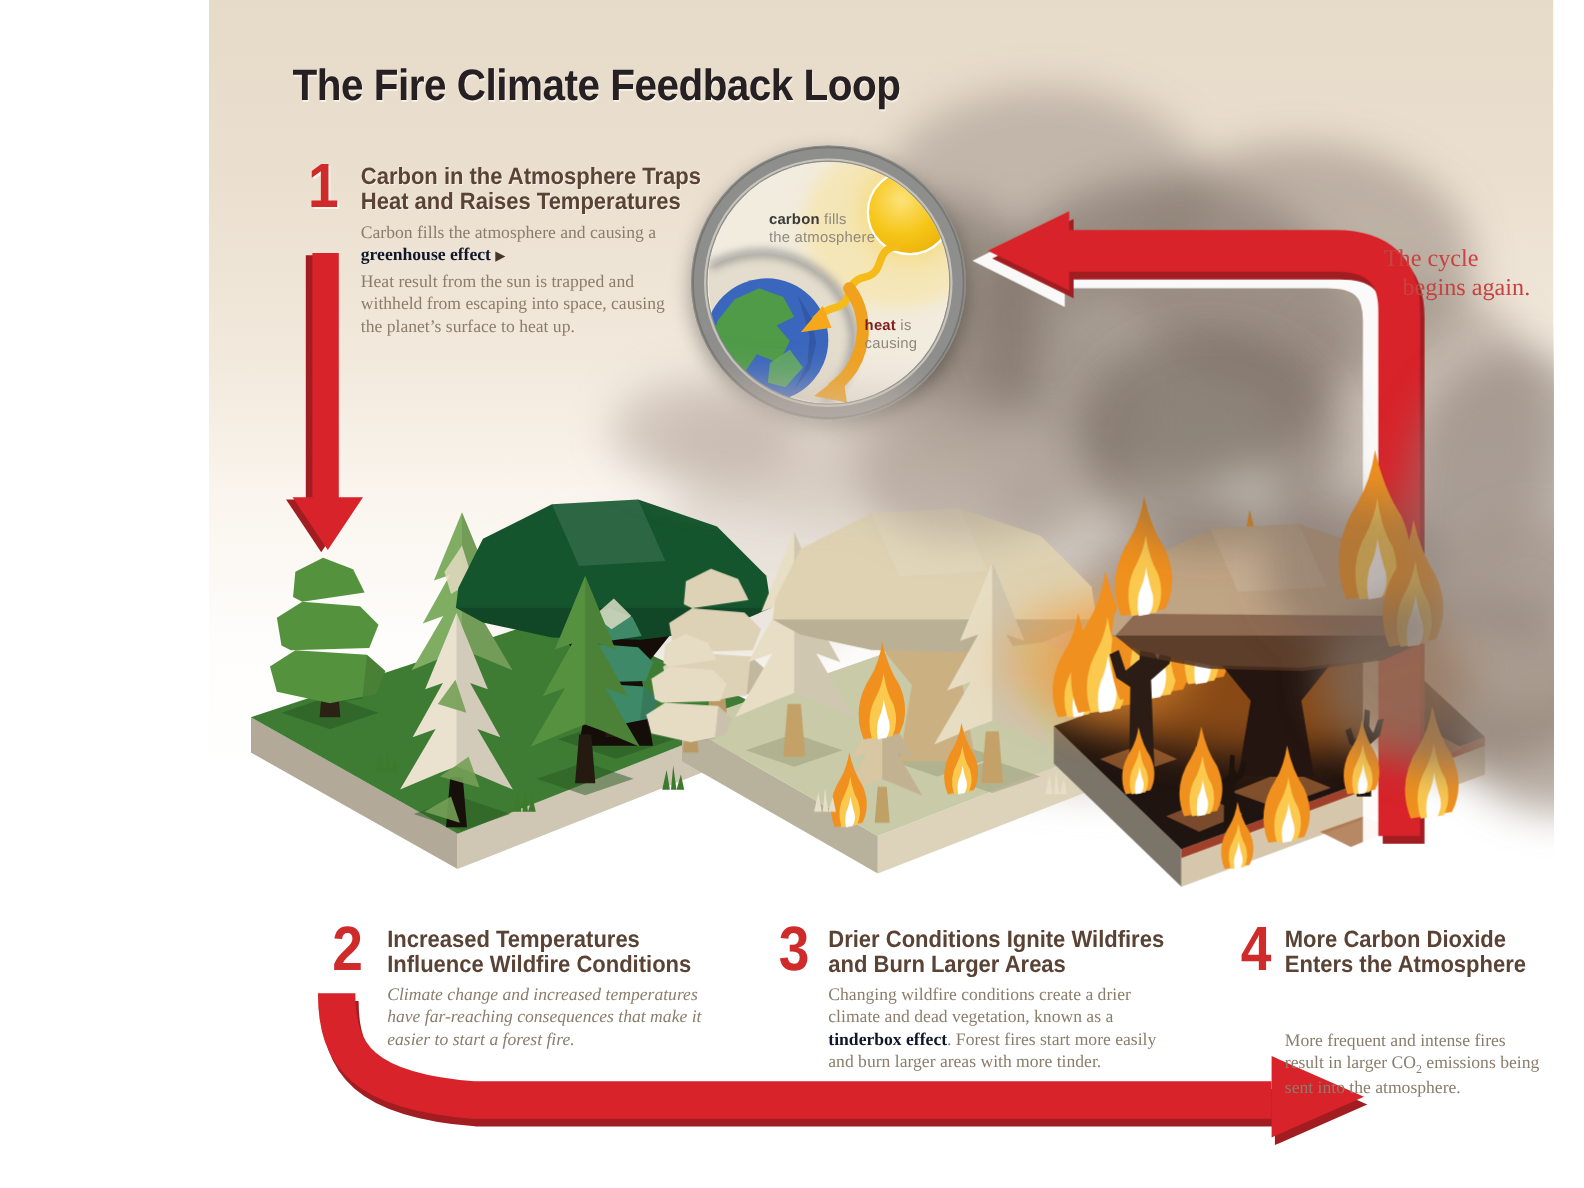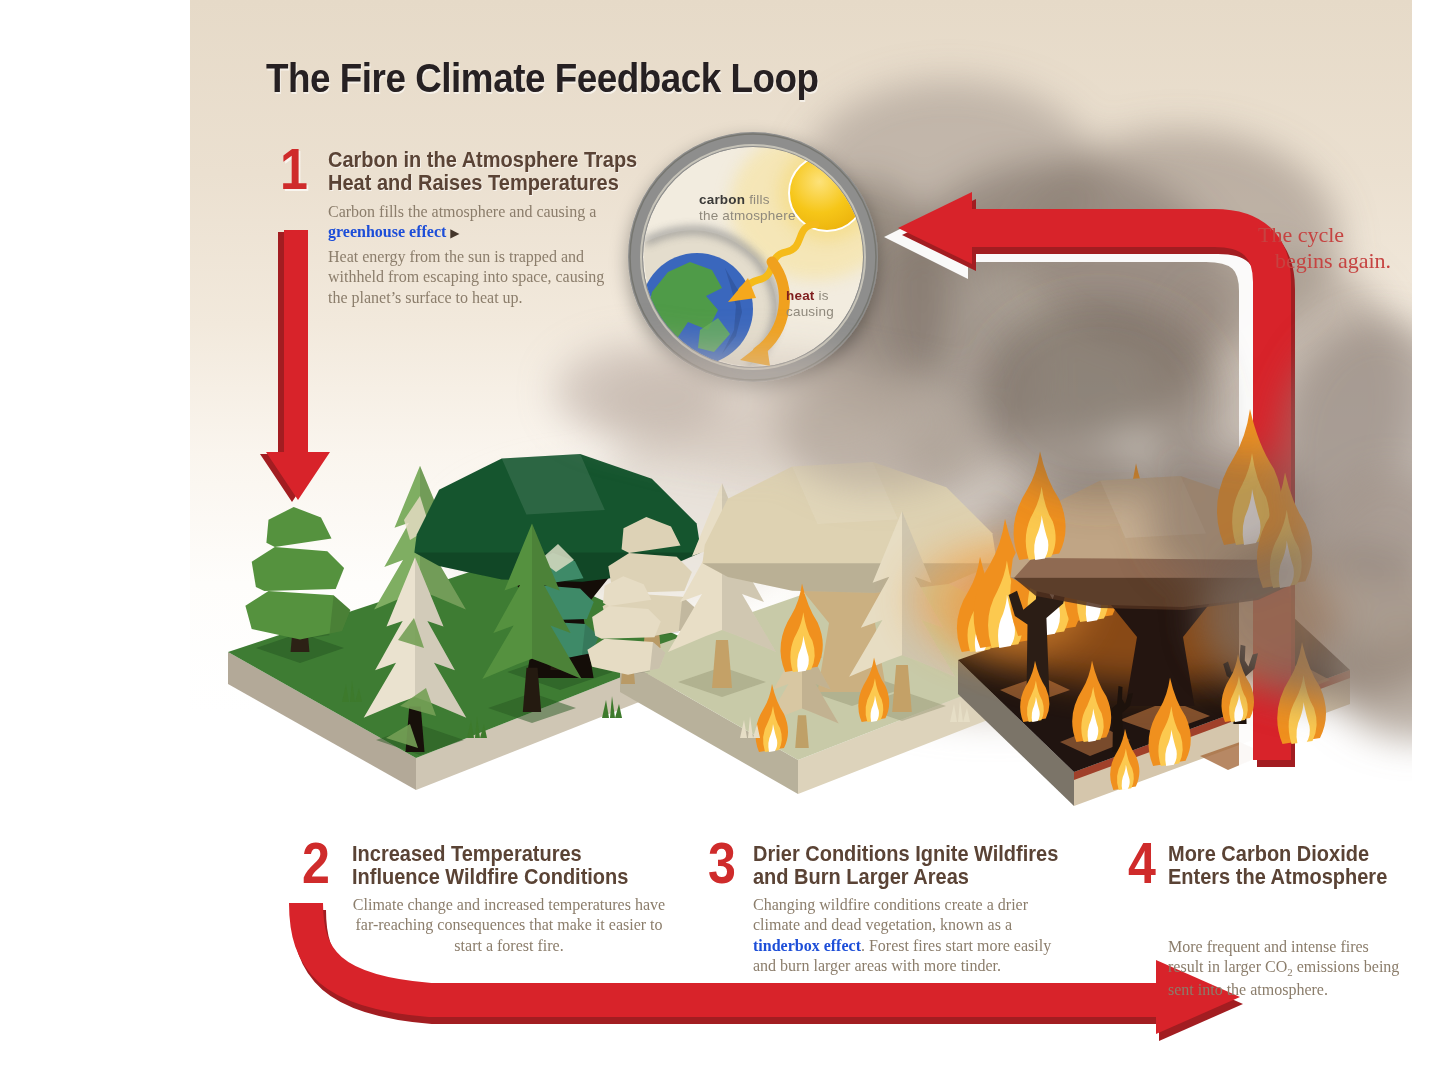--- a/index.html
+++ b/index.html
@@ -13,23 +13,23 @@
          letter-spacing:-0.5px;transform:scaleX(.92);transform-origin:left top;white-space:nowrap;
          text-shadow:1px 2px 0 rgba(255,255,255,.55);}
   .num{position:absolute;font-size:57px;font-weight:bold;color:#cf2b2b;line-height:.9;
        transform:scaleX(.88);transform-origin:left top;
        text-shadow:2px 2px 0 rgba(255,255,255,.65);}
   .heading{position:absolute;font-size:21.5px;font-weight:bold;color:#5a4335;line-height:1.07;
            transform:scaleX(.93);transform-origin:left top;white-space:nowrap;
            text-shadow:1px 1px 0 rgba(255,255,255,.6);}
   .body{position:absolute;font-family:"Liberation Serif","DejaVu Serif",serif;font-size:16px;
         line-height:1.27;color:#8b7d6b;}
-  .body .bold{font-weight:bold;color:#1d4ed8;}
+  .body .bold{font-weight:bold;color:#0f172a;}
   .arrow-glyph{color:#44362a;font-size:12px;}
-  .center{text-align:center;}
+  .center{text-align:left;font-style:italic;}
   .cycle-note{position:absolute;left:1258px;top:222px;font-family:"Liberation Serif","DejaVu Serif",serif;
               font-size:22px;color:#c64341;line-height:1.18;white-space:nowrap;}
   .cycle-note .l2{padding-left:17px;}
   .inset-label{position:absolute;font-size:13.5px;color:#8f897c;line-height:1.2;letter-spacing:.2px;}
   .inset-label b{color:#3b3a38;font-weight:bold;}
   .inset-label.heat b{color:#7f1d1d;}
   sub.co2{font-size:.68em;}
 </style>
 </head>
 <body>
@@ -279,21 +279,21 @@
 
   <div class="num" style="left:280px;top:144px;">1</div>
   <div class="heading" style="left:328px;top:149px;">
     <span>Carbon in the Atmosphere Traps</span><br>
     <span>Heat and Raises Temperatures</span>
   </div>
   <div class="body" style="left:328px;top:202px;width:276px;">
     <span>Carbon fills the atmosphere and causing a </span><span class="bold">greenhouse effect</span>
     <span class="arrow-glyph">▶</span>
   </div>
-  <div class="body" style="left:328px;top:247px;width:280px;">Heat energy from the sun is trapped and withheld from escaping into space, causing the planet’s surface to heat up.</div>
+  <div class="body" style="left:328px;top:247px;width:280px;">Heat result from the sun is trapped and withheld from escaping into space, causing the planet’s surface to heat up.</div>
 
   <div class="inset-label" style="left:683px;top:192px;margin-left:16px;">
     <b>carbon</b><span> fills</span><br>
     <span>the atmosphere</span>
   </div>
   <div class="inset-label heat" style="left:786px;top:288px;">
     <b>heat</b><span> is</span><br>
     <span>causing</span>
   </div>
 

